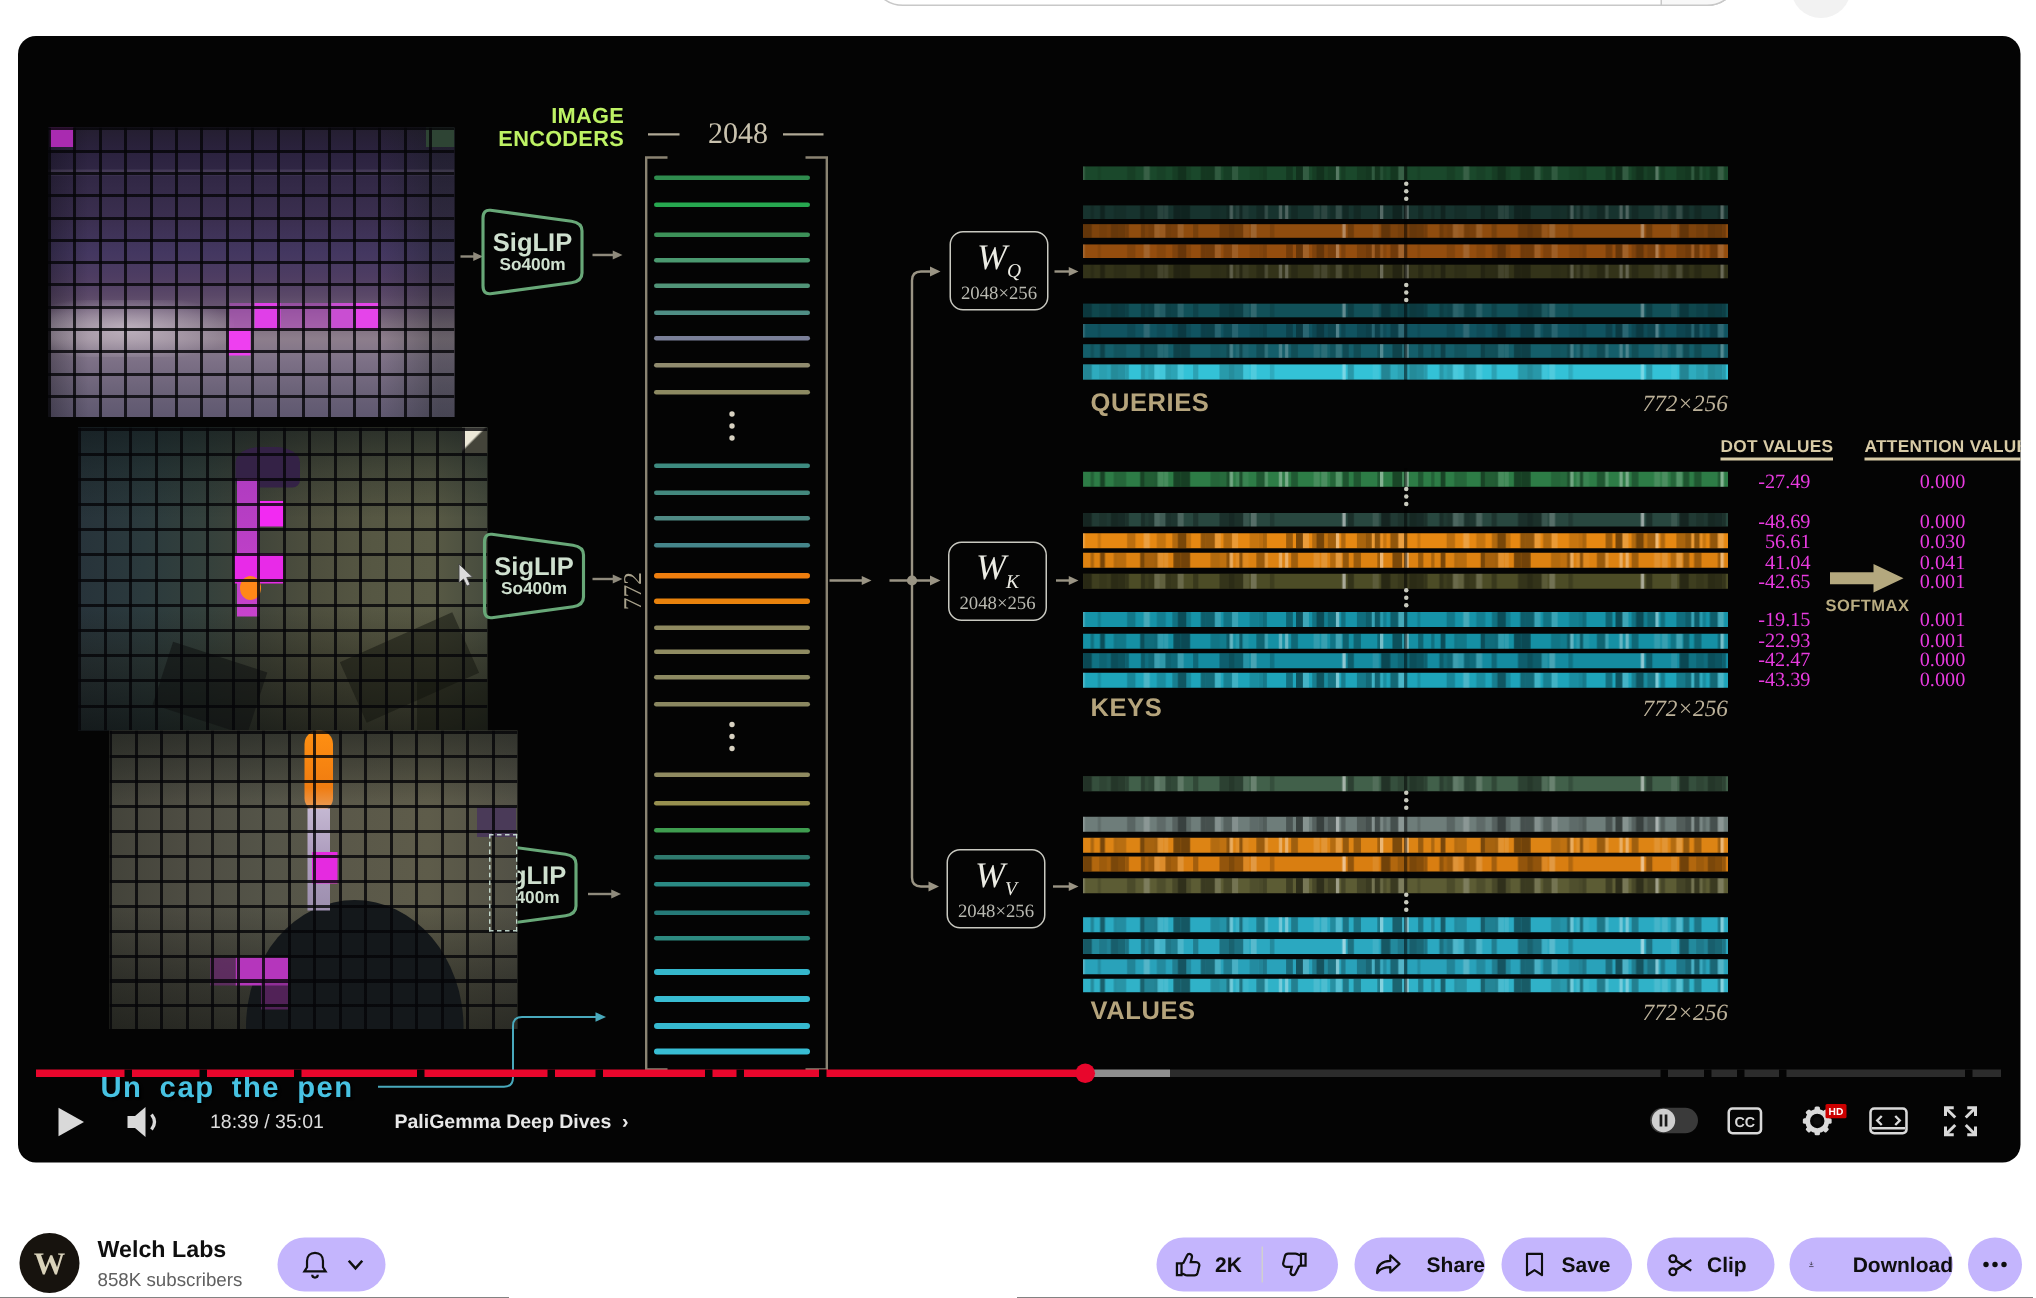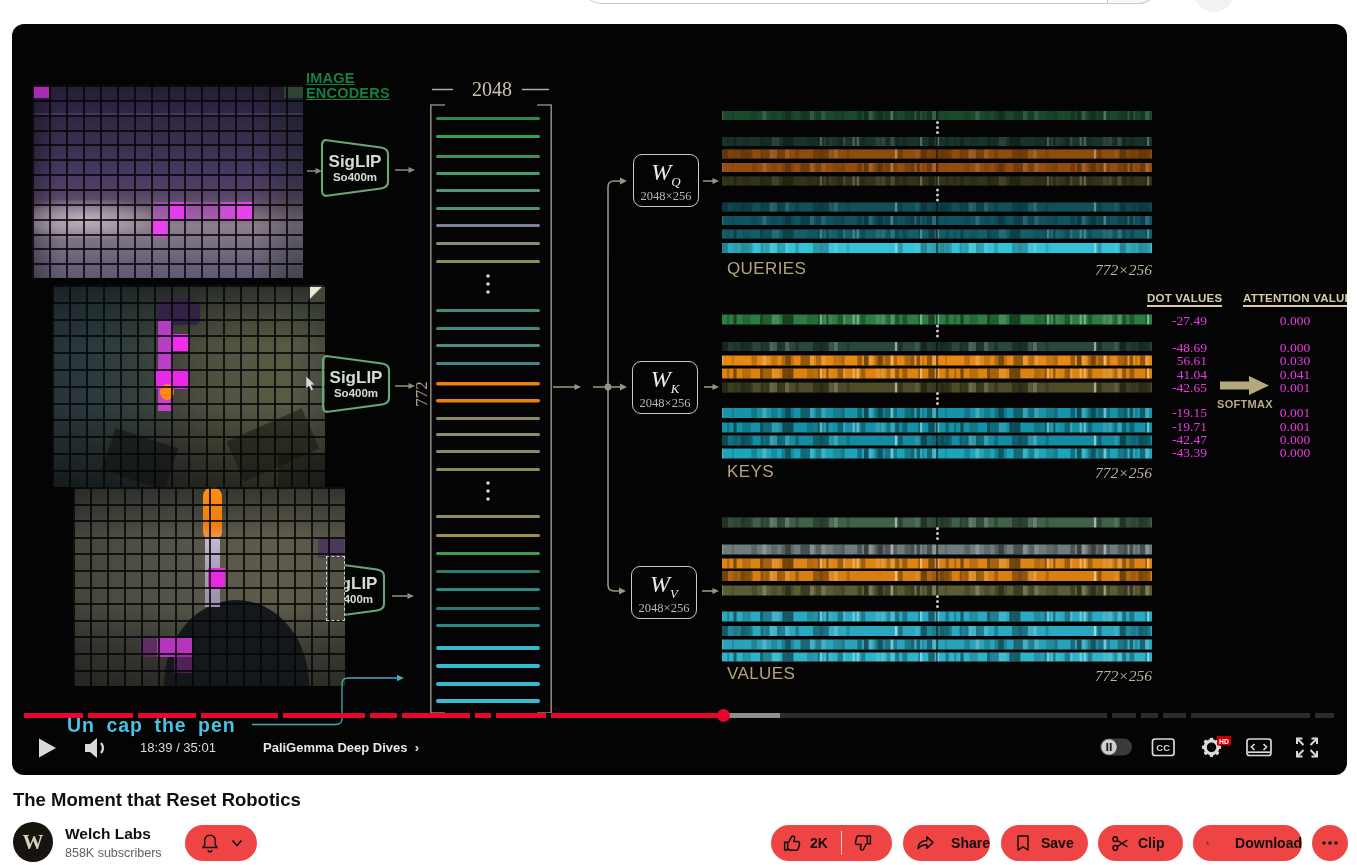--- a/index.html
+++ b/index.html
@@ -2,45 +2,45 @@
 <html><head><meta charset="utf-8">
 <style>
 * { margin:0; padding:0; box-sizing:border-box; }
 body { width:1357px; height:865px; background:#fff; font-family:"Liberation Sans", sans-serif; overflow:hidden; }
 .page { position:relative; width:1357px; height:865px; }
 .player { position:absolute; left:12px; top:24px; width:1335px; height:751px; background:#040404; border-radius:12px; overflow:hidden; }
 .abs { position:absolute; }
 .vimg { position:absolute; overflow:hidden; }
 .vimg .grid { position:absolute; left:0; top:0; right:0; bottom:0; }
 .vimg .cell { position:absolute; }
-.enc { position:absolute; left:294px; top:47px; width:110px; text-align:left; color:#15803d; font-weight:bold; font-size:14.5px; line-height:1.0; letter-spacing:0.2px;text-decoration:underline; }
+.enc { position:absolute; left:294px; top:47px; width:110px; text-align:right; color:#bef264; font-weight:bold; font-size:14.5px; line-height:1.0; letter-spacing:0.2px; }
 .sigt { position:absolute; width:66px; text-align:center; color:#cfe0cf; font-weight:bold; }
 .sigt .a { font-size:17px; line-height:1.05;text-align:center; } .sigt .b { font-size:11.5px; line-height:1.1;text-align:center; }
 .wbox { position:absolute; width:66px; height:53px; border:1.6px solid #c9c9c1; border-radius:9px; text-align:center; color:#ecece4; }
 .wt { font-family:"Liberation Serif", serif; font-size:24px; color:#ecece4; line-height:1; margin-top:5px; }
 .wt sub { font-size:13px; font-style:italic; }
 .wd { font-family:"Liberation Serif", serif; font-size:12.5px; color:#b9b9b1; margin-top:1px; }
-.mlabel { position:absolute; font-size:17px; font-weight:normal; color:#b5a47c; letter-spacing:0.4px; }
+.mlabel { position:absolute; font-size:17px; font-weight:bold; color:#b5a47c; letter-spacing:0.4px; }
 .msize { position:absolute; font-family:"Liberation Serif", serif; font-style:italic; font-size:15.5px; color:#bdb29a; }
 .dph { position:absolute; white-space:nowrap; font-size:11.5px; font-weight:bold; color:#d8cba6; border-bottom:2px solid #d8cba6; padding-bottom:1px; letter-spacing:0.2px; }
 .dpn { position:absolute; font-family:"Liberation Serif", serif; font-weight:normal; font-size:13.5px; color:#e93be0; }
 .n2048 { position:absolute; left:428px; top:54px; width:104px; text-align:center; font-family:"Liberation Serif", serif; font-size:20px; color:#c9c2ae; }
 .n772 { position:absolute; left:393px; top:360px; width:34px; text-align:center; font-family:"Liberation Serif", serif; font-size:17px; color:#a9a28c; transform:rotate(-90deg); }
 .sub { position:absolute; left:55px; top:690px; font-size:19.5px; font-weight:bold; color:#47c2e2; letter-spacing:1px; word-spacing:5px; text-shadow:1.5px 1.5px 1px rgba(0,0,0,0.9); }
 .pbar { position:absolute; left:0; top:689px; width:1335px; height:4.5px; }
 .pbar .seg { position:absolute; top:0; height:4.5px; }
 .pbar .gap { position:absolute; top:0; width:5px; height:4.5px; background:#040404; }
 .pbar .dot { position:absolute; left:704.5px; top:-4.2px; width:13px; height:13px; border-radius:50%; background:#e8062c; }
 .ctext { position:absolute; color:#dddddd; font-size:13px; }
 .softl { position:absolute; left:1203px; top:374px; width:60px; text-align:center; font-size:11px; font-weight:bold; color:#b9ac82; letter-spacing:0.3px; }
 .title { position:absolute; left:13px; top:789px; font-size:18.5px; font-weight:bold; color:#0f0f0f; }
 .avatar { position:absolute; left:13px; top:822px; width:40px; height:40px; border-radius:50%; background:#17130e; color:#d9d2ba; text-align:center; font-weight:bold; font-size:21px; line-height:40px; font-family:"Liberation Serif",serif; }
 .chname { position:absolute; left:65px; top:825px; font-size:15.5px; font-weight:bold; color:#0f0f0f; }
 .chsub { position:absolute; left:65px; top:846px; font-size:12.5px; color:#606060; }
-.pill { position:absolute; top:825px; height:36px; border-radius:18px; background:#ef4444; color:#0f0f0f; font-size:14px; font-weight:bold; display:flex; align-items:center; }
+.pill { position:absolute; top:825px; height:36px; border-radius:18px; background:#c4b5fd; color:#0f0f0f; font-size:14px; font-weight:bold; display:flex; align-items:center; }
 .search-line { position:absolute; left:580px; top:-40px; width:580px; height:44px; border:1px solid #c8c8c8; border-radius:22px; }
 .search-btn { position:absolute; left:1107px; top:-40px; width:53px; height:44px; background:#f8f8f8; border:1px solid #c8c8c8; border-radius:0 22px 22px 0; }
 .mic { position:absolute; left:1194px; top:-28px; width:40px; height:40px; border-radius:50%; background:#f2f2f2; }
 </style></head>
 <body>
 <div class="page">
 <div class="search-line"></div>
     <div class="search-btn"></div>
     <div class="mic"></div>
 <div class="player">
@@ -417,21 +417,21 @@
       <div class="dpn" style="top:315.5px;right:140px">-48.69</div>
       <div class="dpn" style="top:315.5px;left:1252px;width:62px;text-align:center">0.000</div>
       <div class="dpn" style="top:329px;right:140px">56.61</div>
       <div class="dpn" style="top:329px;left:1252px;width:62px;text-align:center">0.030</div>
       <div class="dpn" style="top:342.5px;right:140px">41.04</div>
       <div class="dpn" style="top:342.5px;left:1252px;width:62px;text-align:center">0.041</div>
       <div class="dpn" style="top:355.5px;right:140px">-42.65</div>
       <div class="dpn" style="top:355.5px;left:1252px;width:62px;text-align:center">0.001</div>
       <div class="dpn" style="top:381px;right:140px">-19.15</div>
       <div class="dpn" style="top:381px;left:1252px;width:62px;text-align:center">0.001</div>
-      <div class="dpn" style="top:394.5px;right:140px">-19.71</div>
+      <div class="dpn" style="top:394.5px;right:140px">-22.93</div>
       <div class="dpn" style="top:394.5px;left:1252px;width:62px;text-align:center">0.001</div>
       <div class="dpn" style="top:408px;right:140px">-42.47</div>
       <div class="dpn" style="top:408px;left:1252px;width:62px;text-align:center">0.000</div>
       <div class="dpn" style="top:421px;right:140px">-43.39</div>
       <div class="dpn" style="top:421px;left:1252px;width:62px;text-align:center">0.000</div>
   <div class="softl">SOFTMAX</div>
   <div class="sub">Un cap the pen</div>
   <div class="pbar">
         <div class="seg" style="left:12px;width:694px;background:#e8062c"></div>
         <div class="seg" style="left:706px;width:62px;background:#8e8e8e"></div>
@@ -448,21 +448,20 @@
         <div class="gap" style="left:1095px"></div>
         <div class="gap" style="left:1124px"></div>
         <div class="gap" style="left:1146px"></div>
         <div class="gap" style="left:1174px"></div>
         <div class="gap" style="left:1298px"></div>
         <div class="dot"></div>
       </div>
   <div class="ctext" style="left:128px;top:716px">18:39 / 35:01</div>
   <div class="ctext" style="left:251px;top:716px;font-weight:bold;color:#e8e8e8">PaliGemma Deep Dives&nbsp;&nbsp;›</div>
 </div>
-<div class="title">The Moment that Reset Robotics</div>
 <div class="avatar">W</div>
 <div class="chname">Welch Labs</div>
 <div class="chsub">858K subscribers</div>
 <div class="pill" style="left:185px;width:72px;justify-content:center">
   <svg width="22" height="22" viewBox="0 0 24 24" fill="none" stroke="#0f0f0f" stroke-width="1.6">
         <path d="M12 3.5 C8.5 3.5 6.2 6 6.2 9.5 L6.2 14 L4.3 17 L19.7 17 L17.8 14 L17.8 9.5 C17.8 6 15.5 3.5 12 3.5 Z"></path>
         <path d="M10 19.5 a2 2 0 0 0 4 0"></path>
       </svg>
   <svg width="14" height="14" viewBox="0 0 14 14" style="margin-left:9px">
         <path d="M2.5 4.5 L7 9.5 L11.5 4.5" fill="none" stroke="#0f0f0f" stroke-width="1.7"></path>

